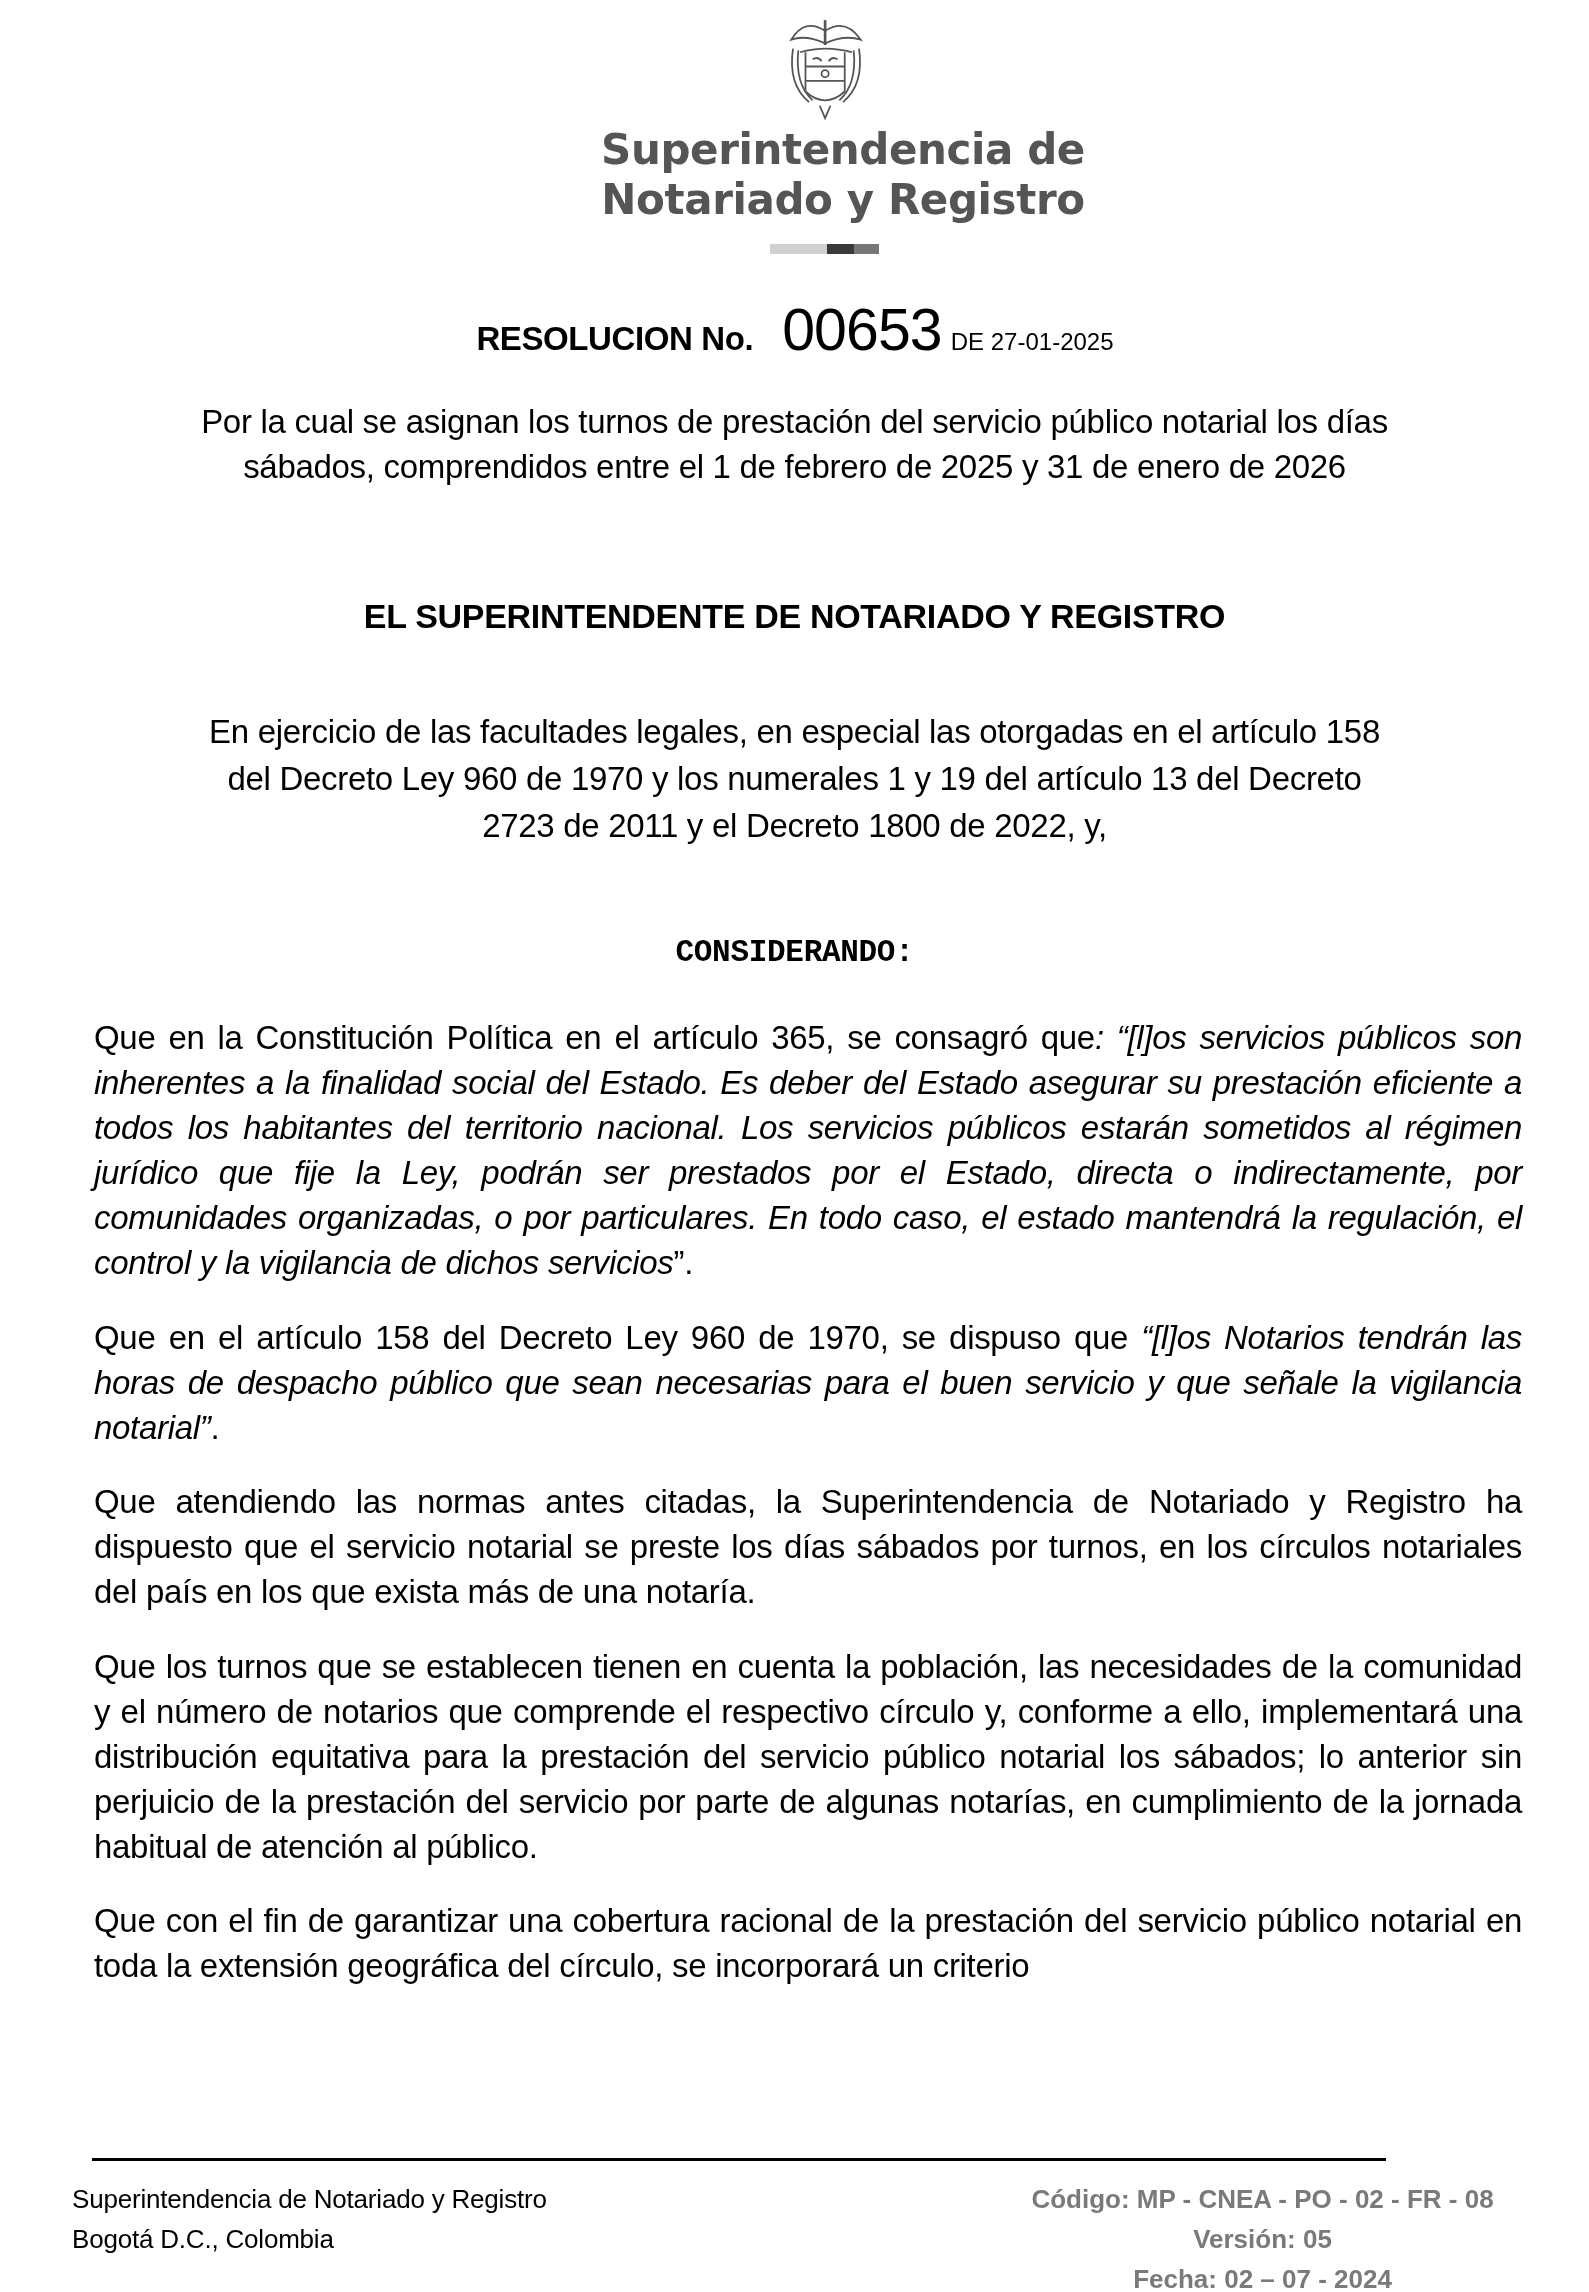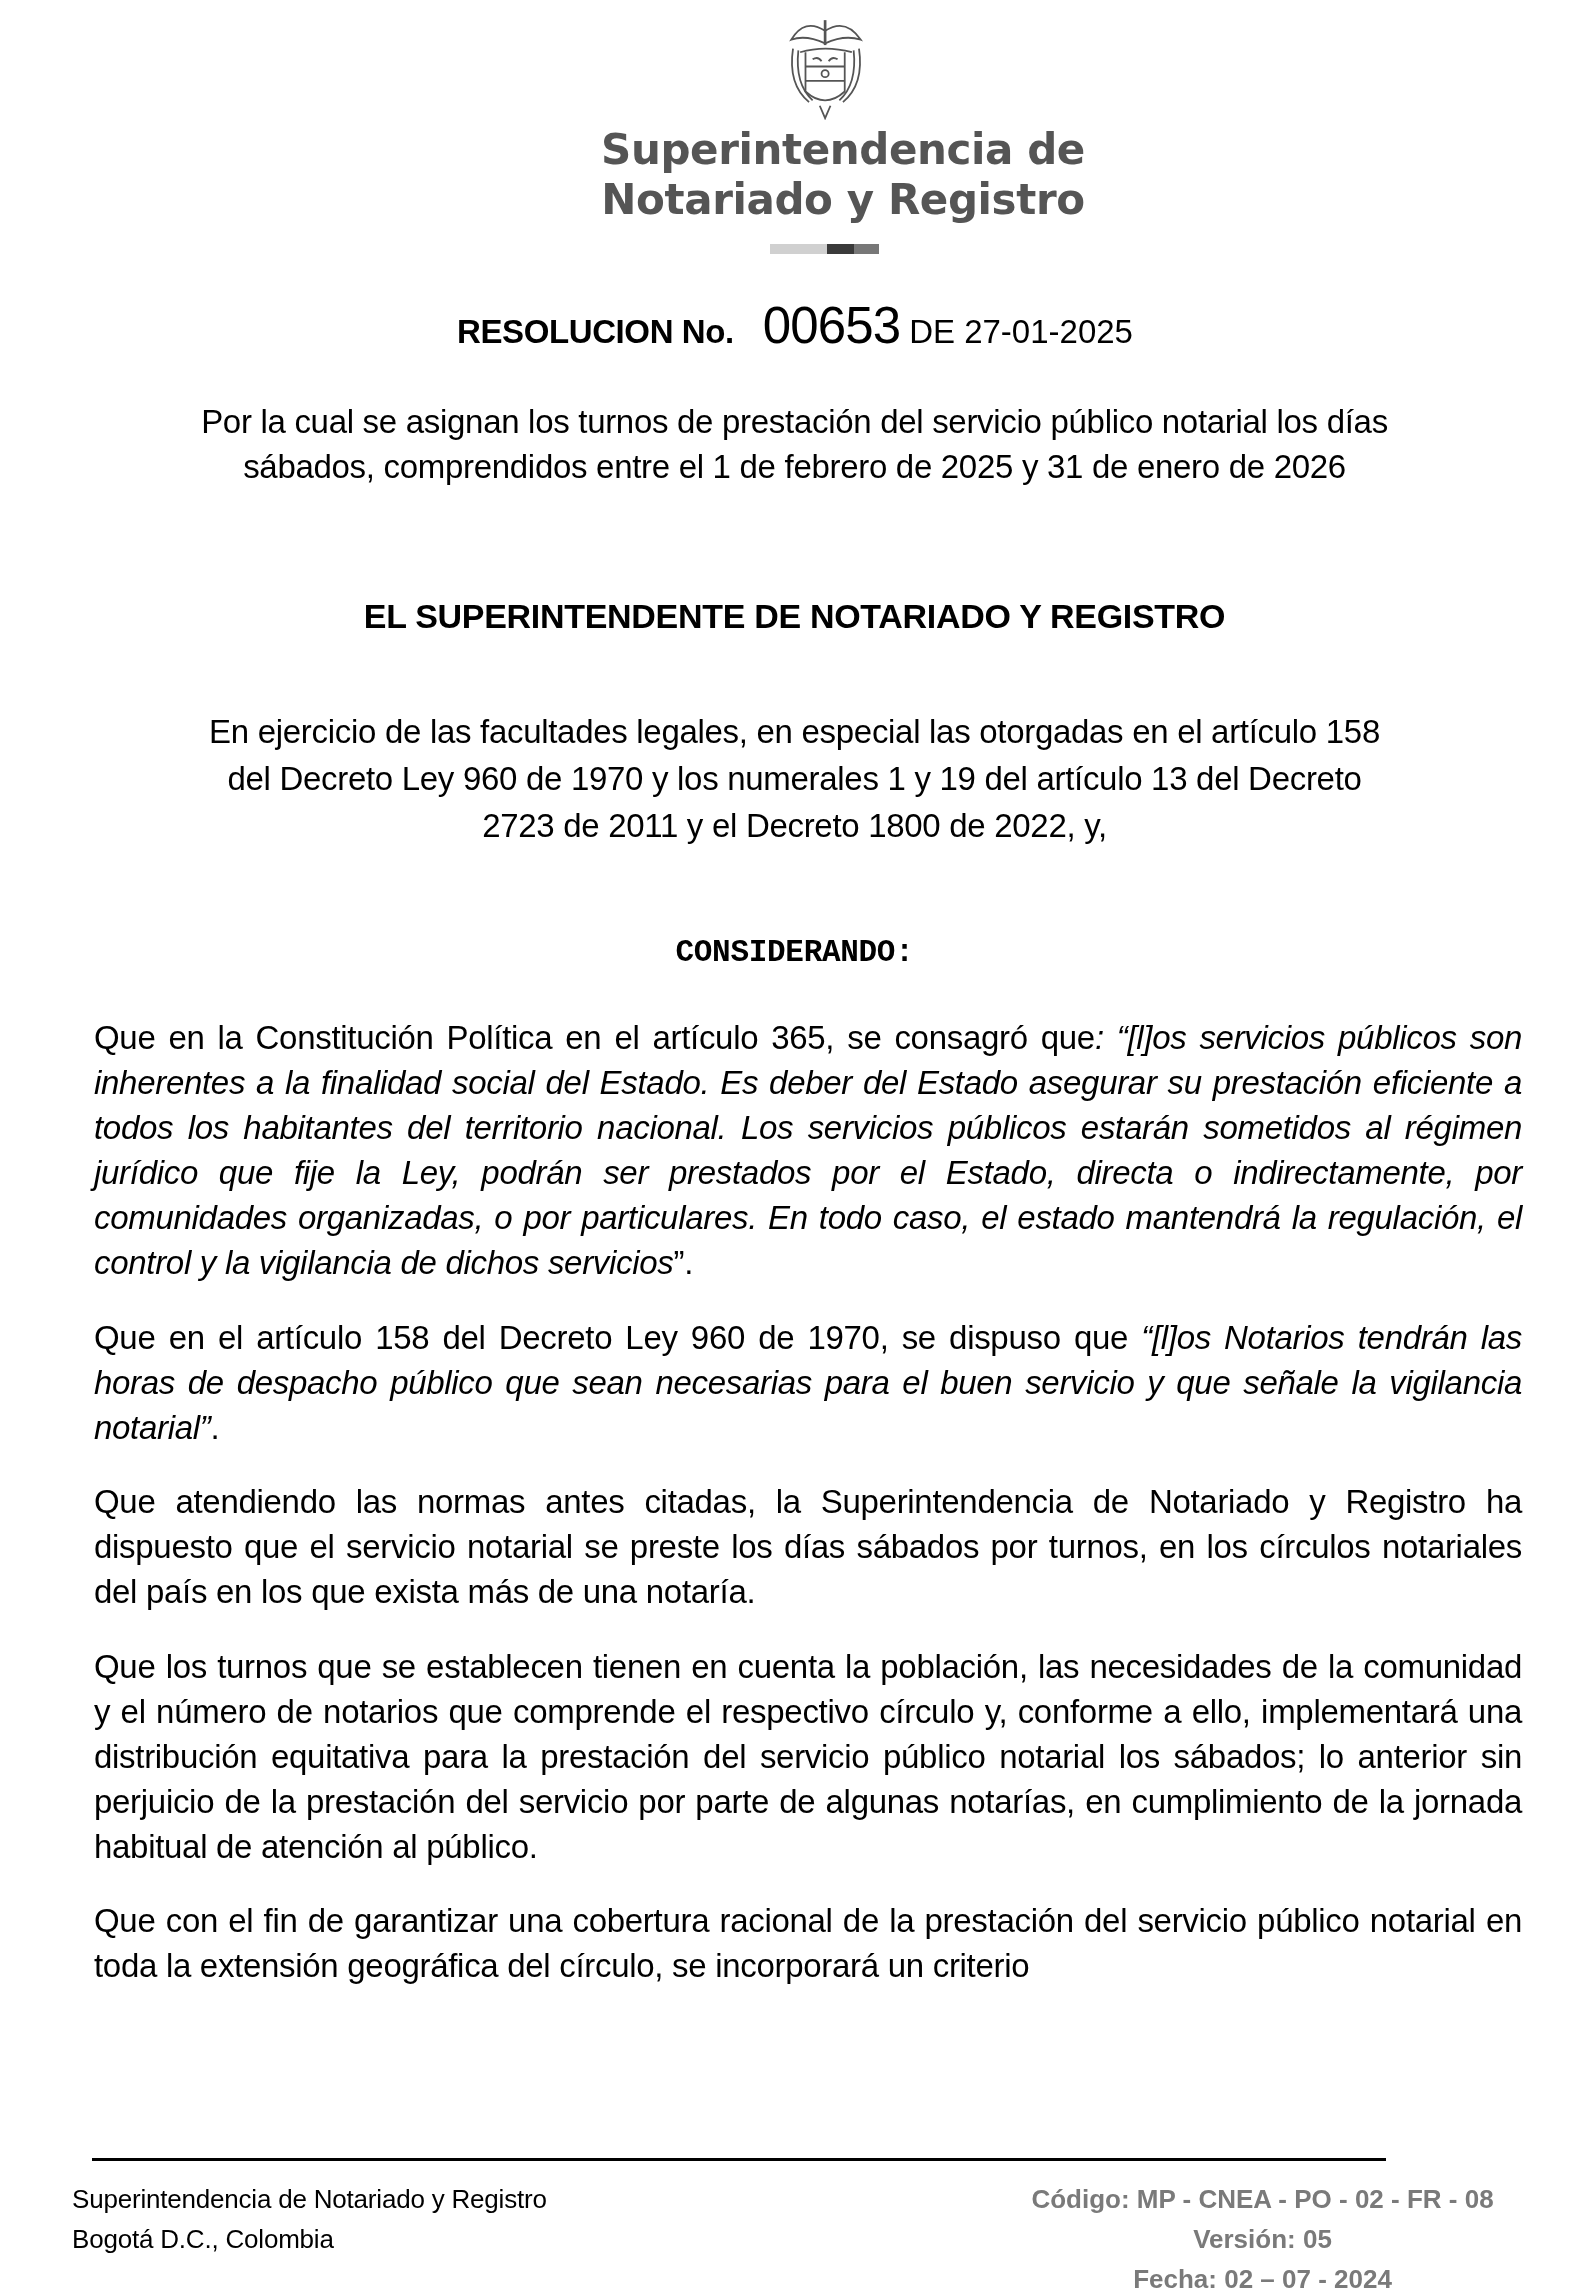--- a/index.html
+++ b/index.html
@@ -7,22 +7,22 @@
   .abs { position: absolute; }
   
   #crest { left: 773px; top: 12.5px; width: 106px; height: 107px; }
   #org-name { left: 0; width: 1590px; top: 125px; text-align: center; color: #555555; font-family: "DejaVu Sans", sans-serif; font-size: 42px; line-height: 50px; font-weight: bold; letter-spacing: -0.4px; padding-left: 48px; }
   #org-name span { display: block; }
   #color-bar { left: 770px; top: 244px; width: 109px; height: 9.9px; display: flex; }
   #color-bar .seg { height: 100%; }
   
   #res-line { left: 0; width: 1590px; top: 296px; text-align: center; white-space: nowrap; }
   #res-line .lbl { font-size: 33px; font-weight: bold; vertical-align: baseline; letter-spacing: -0.4px; }
-  #res-line .num { font-size: 51px; vertical-align: baseline; margin: 0 9px 0 29px; letter-spacing: -0.9px; }
-  #res-line .date { font-size: 33px; vertical-align: baseline; text-align: center; }
+  #res-line .num { font-size: 59px; vertical-align: baseline; margin: 0 9px 0 29px; letter-spacing: -0.9px; }
+  #res-line .date { font-size: 24px; vertical-align: baseline; text-align: center; }
   .center-block { left: 107px; width: 1375px; text-align: center; font-size: 33px; line-height: 45px; letter-spacing: -0.3px; }
   #subtitle { top: 399px; }
   #heading { top: 594px; font-weight: bold; font-size: 34px; }
   #intro { top: 708px; line-height: 47px; }
   #considerando { top: 930px; font-weight: bold; font-size: 31px; font-family: Liberation Mono, monospace; }
   
   #body-text { left: 94px; width: 1428px; top: 1015px; font-size: 33px; line-height: 45px; letter-spacing: -0.3px; text-align: justify; }
   #body-text p { margin: 0 0 29.6px 0; }
   #body-text em { }
   

